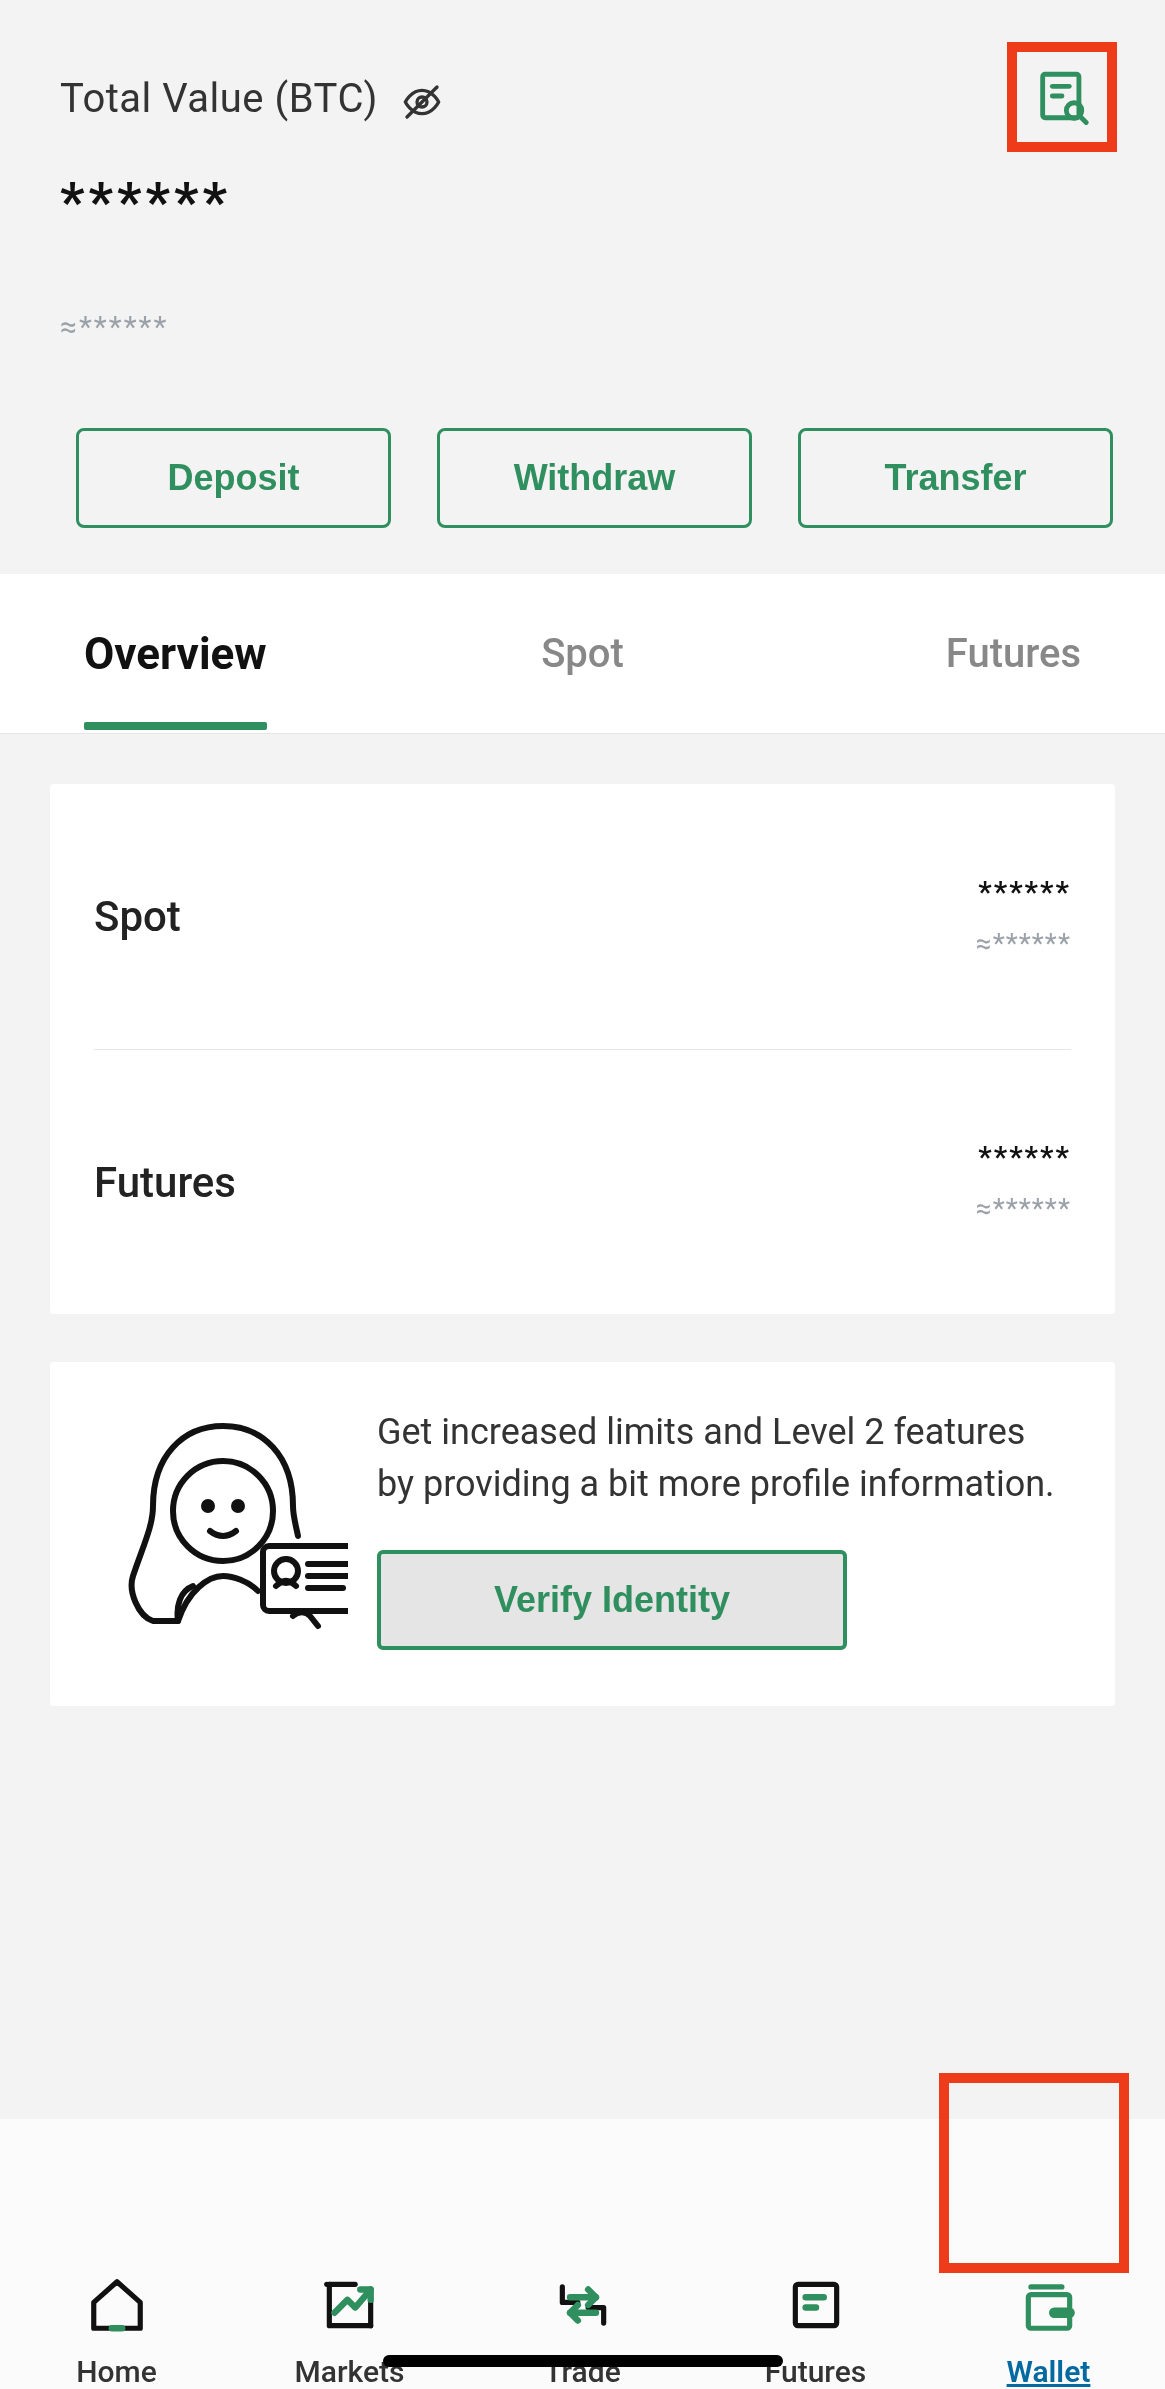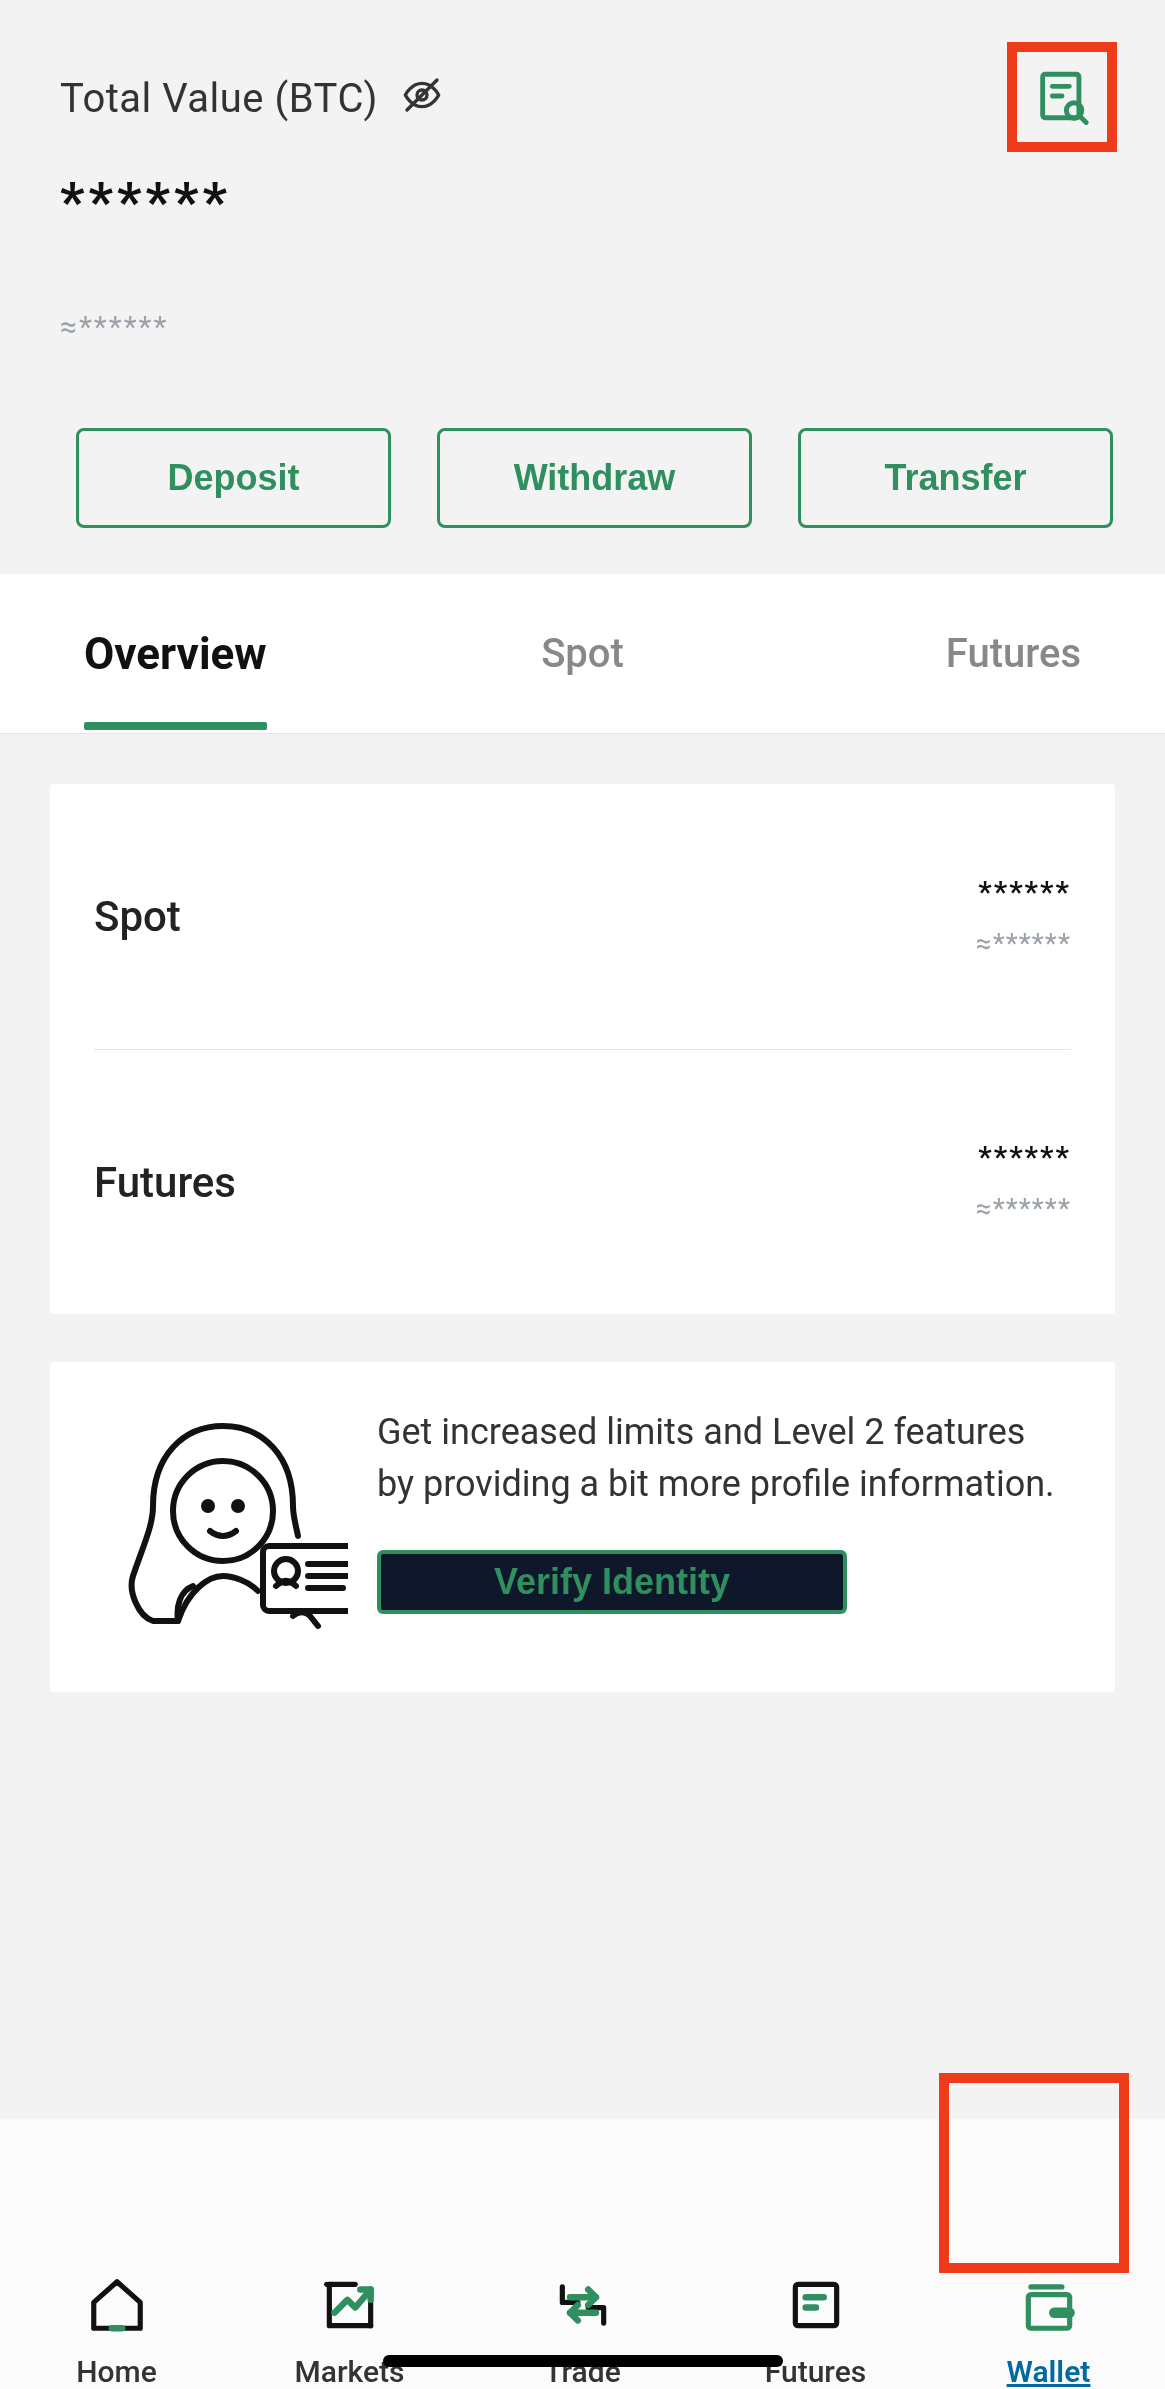--- a/index.html
+++ b/index.html
@@ -1,21 +1,21 @@
 <!DOCTYPE html>
 <html><head>
 <meta charset="utf-8">
 <style>
   * { box-sizing: border-box; margin: 0; padding: 0; }
   html, body { width: 1165px; height: 2389px; font-family: -apple-system, BlinkMacSystemFont, "Segoe UI", Roboto, Helvetica, Arial, sans-serif; background: #f3f3f3; color: #222; }
   .screen { width: 1165px; height: 2389px; position: relative; background: #f3f3f3; overflow: hidden; }
 
   
   .header-area { padding: 75px 60px 40px 60px; }
-  .total-row { display: flex; align-items: flex-start; gap: 24px; }
+  .total-row { display: flex; align-items: flex-end; gap: 24px; }
   .total-label { font-size: 40px; color: #333; font-weight: 400; letter-spacing: 0.5px; }
   .eye-icon { width: 40px; height: 40px; color: #333; }
   .history-btn { position: absolute; top: 42px; right: 48px; width: 110px; height: 110px; border: 10px solid #ee3b1a; display: flex; align-items: center; justify-content: center; background: transparent; cursor: pointer; }
   .history-btn svg { width: 58px; height: 58px; }
   .masked-value { font-size: 54px; font-weight: 700; margin-top: 48px; letter-spacing: 4px; color: #111; }
   .masked-approx { font-size: 30px; color: #9aa1a8; margin-top: 76px; letter-spacing: 2px; }
 
   
   .actions-row { display: flex; gap: 46px; padding: 44px 52px 46px 52px; margin-left: 24px; }
   .action-btn { flex: 1; height: 100px; border: 3px solid #2f8f5e; border-radius: 8px; background: transparent; color: #2f8f5e; font-size: 36px; font-weight: 600; cursor: pointer; }
@@ -38,21 +38,21 @@
   .balance-values { text-align: right; }
   .bv-main { font-size: 30px; color: #111; font-weight: 600; letter-spacing: 2px; }
   .bv-sub { font-size: 28px; color: #9aa1a8; margin-top: 18px; letter-spacing: 1px; }
 
   
   .verify-card { background: #fff; margin: 48px 50px 0 50px; border-radius: 4px; padding: 44px 48px 56px 48px; display: flex; gap: 29px; }
   .verify-illustration { width: 250px; height: 220px; flex-shrink: 0; display: flex; align-items: center; justify-content: center; margin-top: 10px; }
   .verify-illustration svg { width: 250px; height: 220px; }
   .verify-right { flex: 1; }
   .verify-text { font-size: 36px; color: #333; line-height: 1.45; }
-  .verify-btn { margin-top: 40px; height: 64px; width: 470px; border: 4px solid #2f8f5e; color: #2f8f5e; background: #0f172a; font-size: 36px; font-weight: 600; border-radius: 6px; cursor: pointer; }
+  .verify-btn { margin-top: 40px; height: 100px; width: 470px; border: 4px solid #2f8f5e; color: #2f8f5e; background: #e5e5e5; font-size: 36px; font-weight: 600; border-radius: 6px; cursor: pointer; }
 
   
   .bottom-nav { position: absolute; left: 0; right: 0; bottom: 0; height: 270px; background: #fbfbfb; display: flex; align-items: flex-end; justify-content: space-around; padding-top: 38px; }
   .nav-item { display: flex; flex-direction: column; align-items: center; gap: 14px; width: 190px; cursor: pointer; }
   .nav-item svg { width: 62px; height: 62px; }
   .nav-label { font-size: 30px; color: #333; font-weight: 500; }
   .nav-item.active .nav-label { color: #0369a1; font-weight: 600; text-decoration: underline; }
   .wallet-highlight { position: absolute; right: 36px; bottom: 116px; width: 190px; height: 200px; border: 10px solid #ee3b1a; pointer-events: none; }
 
   

